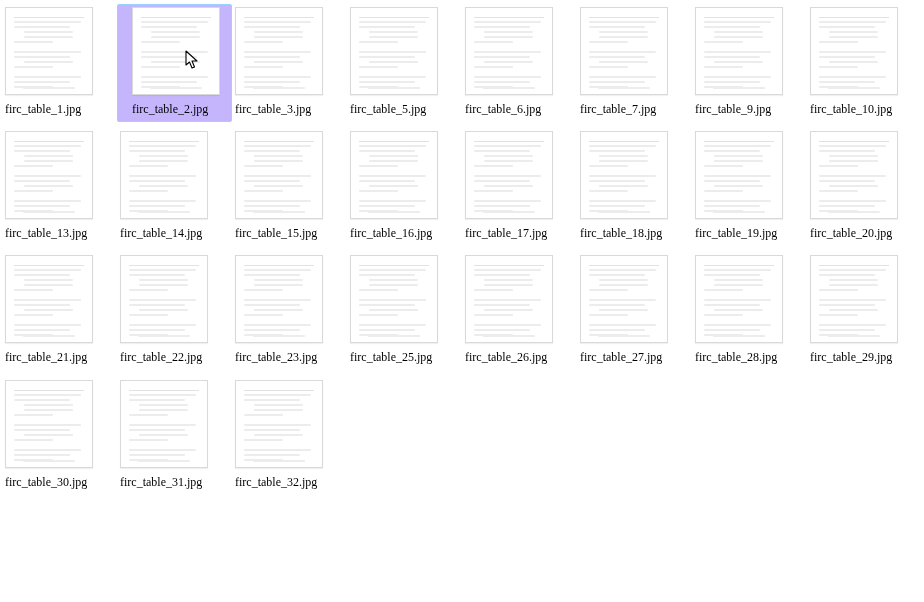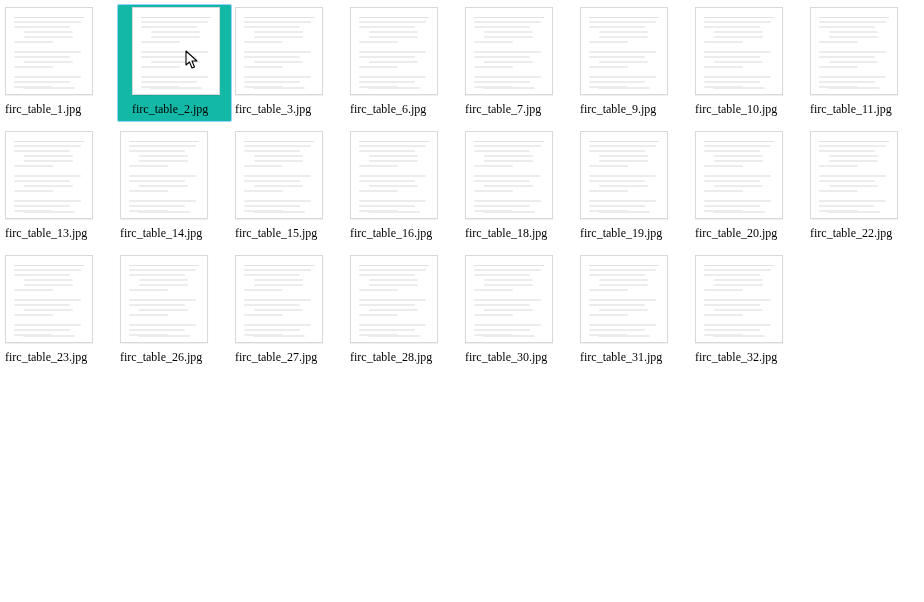--- a/index.html
+++ b/index.html
@@ -23,21 +23,21 @@
     display: flex;
     flex-direction: column;
     align-items: flex-start;
     padding: 2px 2px 4px 2px;
     border: 1px solid transparent;
     border-radius: 2px;
     cursor: default;
     font-family: Liberation Serif, serif;
   }
   .item.selected {
-    background: #14b8a6;
+    background: #c4b5fd;
     border-color: #99d1ff;
     padding-left: 14px;
   }
   .thumb {
     width: 88px;
     height: 88px;
     background: #ffffff;
     border: 1px solid #d9d9d9;
     box-shadow: 0 1px 1px rgba(0,0,0,0.06);
     position: relative;
@@ -170,20 +170,43 @@
           <div class="pg-line med"></div>
           <div class="pg-line indent"></div>
           <div class="pg-line short"></div>
           <div class="pg-gap"></div>
           <div class="pg-line long"></div>
           <div class="pg-line med"></div>
           <div class="pg-line short"></div>
           <div class="pg-foot"></div>
         </div>
       </div>
+      <div class="label">firc_table_5.jpg</div>
+    </div>
+    <div class="item">
+      <div class="thumb">
+        <div>
+          <div class="pg-head"></div>
+          <div class="pg-line long"></div>
+          <div class="pg-line med"></div>
+          <div class="pg-line indent"></div>
+          <div class="pg-line indent"></div>
+          <div class="pg-line short"></div>
+          <div class="pg-gap"></div>
+          <div class="pg-line long"></div>
+          <div class="pg-line med"></div>
+          <div class="pg-line indent"></div>
+          <div class="pg-line short"></div>
+          <div class="pg-gap"></div>
+          <div class="pg-line long"></div>
+          <div class="pg-line med"></div>
+          <div class="pg-line short"></div>
+          <div class="pg-foot"></div>
+        </div>
+      </div>
       <div class="label">firc_table_6.jpg</div>
     </div>
     <div class="item">
       <div class="thumb">
         <div>
           <div class="pg-head"></div>
           <div class="pg-line long"></div>
           <div class="pg-line med"></div>
           <div class="pg-line indent"></div>
           <div class="pg-line indent"></div>
@@ -262,43 +285,20 @@
           <div class="pg-line med"></div>
           <div class="pg-line indent"></div>
           <div class="pg-line short"></div>
           <div class="pg-gap"></div>
           <div class="pg-line long"></div>
           <div class="pg-line med"></div>
           <div class="pg-line short"></div>
           <div class="pg-foot"></div>
         </div>
       </div>
-      <div class="label">firc_table_11.jpg</div>
-    </div>
-    <div class="item">
-      <div class="thumb">
-        <div>
-          <div class="pg-head"></div>
-          <div class="pg-line long"></div>
-          <div class="pg-line med"></div>
-          <div class="pg-line indent"></div>
-          <div class="pg-line indent"></div>
-          <div class="pg-line short"></div>
-          <div class="pg-gap"></div>
-          <div class="pg-line long"></div>
-          <div class="pg-line med"></div>
-          <div class="pg-line indent"></div>
-          <div class="pg-line short"></div>
-          <div class="pg-gap"></div>
-          <div class="pg-line long"></div>
-          <div class="pg-line med"></div>
-          <div class="pg-line short"></div>
-          <div class="pg-foot"></div>
-        </div>
-      </div>
       <div class="label">firc_table_13.jpg</div>
     </div>
     <div class="item">
       <div class="thumb">
         <div>
           <div class="pg-head"></div>
           <div class="pg-line long"></div>
           <div class="pg-line med"></div>
           <div class="pg-line indent"></div>
           <div class="pg-line indent"></div>
@@ -377,20 +377,43 @@
           <div class="pg-line med"></div>
           <div class="pg-line indent"></div>
           <div class="pg-line short"></div>
           <div class="pg-gap"></div>
           <div class="pg-line long"></div>
           <div class="pg-line med"></div>
           <div class="pg-line short"></div>
           <div class="pg-foot"></div>
         </div>
       </div>
+      <div class="label">firc_table_17.jpg</div>
+    </div>
+    <div class="item">
+      <div class="thumb">
+        <div>
+          <div class="pg-head"></div>
+          <div class="pg-line long"></div>
+          <div class="pg-line med"></div>
+          <div class="pg-line indent"></div>
+          <div class="pg-line indent"></div>
+          <div class="pg-line short"></div>
+          <div class="pg-gap"></div>
+          <div class="pg-line long"></div>
+          <div class="pg-line med"></div>
+          <div class="pg-line indent"></div>
+          <div class="pg-line short"></div>
+          <div class="pg-gap"></div>
+          <div class="pg-line long"></div>
+          <div class="pg-line med"></div>
+          <div class="pg-line short"></div>
+          <div class="pg-foot"></div>
+        </div>
+      </div>
       <div class="label">firc_table_18.jpg</div>
     </div>
     <div class="item">
       <div class="thumb">
         <div>
           <div class="pg-head"></div>
           <div class="pg-line long"></div>
           <div class="pg-line med"></div>
           <div class="pg-line indent"></div>
           <div class="pg-line indent"></div>
@@ -446,20 +469,43 @@
           <div class="pg-line med"></div>
           <div class="pg-line indent"></div>
           <div class="pg-line short"></div>
           <div class="pg-gap"></div>
           <div class="pg-line long"></div>
           <div class="pg-line med"></div>
           <div class="pg-line short"></div>
           <div class="pg-foot"></div>
         </div>
       </div>
+      <div class="label">firc_table_21.jpg</div>
+    </div>
+    <div class="item">
+      <div class="thumb">
+        <div>
+          <div class="pg-head"></div>
+          <div class="pg-line long"></div>
+          <div class="pg-line med"></div>
+          <div class="pg-line indent"></div>
+          <div class="pg-line indent"></div>
+          <div class="pg-line short"></div>
+          <div class="pg-gap"></div>
+          <div class="pg-line long"></div>
+          <div class="pg-line med"></div>
+          <div class="pg-line indent"></div>
+          <div class="pg-line short"></div>
+          <div class="pg-gap"></div>
+          <div class="pg-line long"></div>
+          <div class="pg-line med"></div>
+          <div class="pg-line short"></div>
+          <div class="pg-foot"></div>
+        </div>
+      </div>
       <div class="label">firc_table_22.jpg</div>
     </div>
     <div class="item">
       <div class="thumb">
         <div>
           <div class="pg-head"></div>
           <div class="pg-line long"></div>
           <div class="pg-line med"></div>
           <div class="pg-line indent"></div>
           <div class="pg-line indent"></div>
@@ -492,20 +538,43 @@
           <div class="pg-line med"></div>
           <div class="pg-line indent"></div>
           <div class="pg-line short"></div>
           <div class="pg-gap"></div>
           <div class="pg-line long"></div>
           <div class="pg-line med"></div>
           <div class="pg-line short"></div>
           <div class="pg-foot"></div>
         </div>
       </div>
+      <div class="label">firc_table_25.jpg</div>
+    </div>
+    <div class="item">
+      <div class="thumb">
+        <div>
+          <div class="pg-head"></div>
+          <div class="pg-line long"></div>
+          <div class="pg-line med"></div>
+          <div class="pg-line indent"></div>
+          <div class="pg-line indent"></div>
+          <div class="pg-line short"></div>
+          <div class="pg-gap"></div>
+          <div class="pg-line long"></div>
+          <div class="pg-line med"></div>
+          <div class="pg-line indent"></div>
+          <div class="pg-line short"></div>
+          <div class="pg-gap"></div>
+          <div class="pg-line long"></div>
+          <div class="pg-line med"></div>
+          <div class="pg-line short"></div>
+          <div class="pg-foot"></div>
+        </div>
+      </div>
       <div class="label">firc_table_26.jpg</div>
     </div>
     <div class="item">
       <div class="thumb">
         <div>
           <div class="pg-head"></div>
           <div class="pg-line long"></div>
           <div class="pg-line med"></div>
           <div class="pg-line indent"></div>
           <div class="pg-line indent"></div>
@@ -539,20 +608,43 @@
           <div class="pg-line indent"></div>
           <div class="pg-line short"></div>
           <div class="pg-gap"></div>
           <div class="pg-line long"></div>
           <div class="pg-line med"></div>
           <div class="pg-line short"></div>
           <div class="pg-foot"></div>
         </div>
       </div>
       <div class="label">firc_table_28.jpg</div>
+    </div>
+    <div class="item">
+      <div class="thumb">
+        <div>
+          <div class="pg-head"></div>
+          <div class="pg-line long"></div>
+          <div class="pg-line med"></div>
+          <div class="pg-line indent"></div>
+          <div class="pg-line indent"></div>
+          <div class="pg-line short"></div>
+          <div class="pg-gap"></div>
+          <div class="pg-line long"></div>
+          <div class="pg-line med"></div>
+          <div class="pg-line indent"></div>
+          <div class="pg-line short"></div>
+          <div class="pg-gap"></div>
+          <div class="pg-line long"></div>
+          <div class="pg-line med"></div>
+          <div class="pg-line short"></div>
+          <div class="pg-foot"></div>
+        </div>
+      </div>
+      <div class="label">firc_table_29.jpg</div>
     </div>
     <div class="item">
       <div class="thumb">
         <div>
           <div class="pg-head"></div>
           <div class="pg-line long"></div>
           <div class="pg-line med"></div>
           <div class="pg-line indent"></div>
           <div class="pg-line indent"></div>
           <div class="pg-line short"></div>

